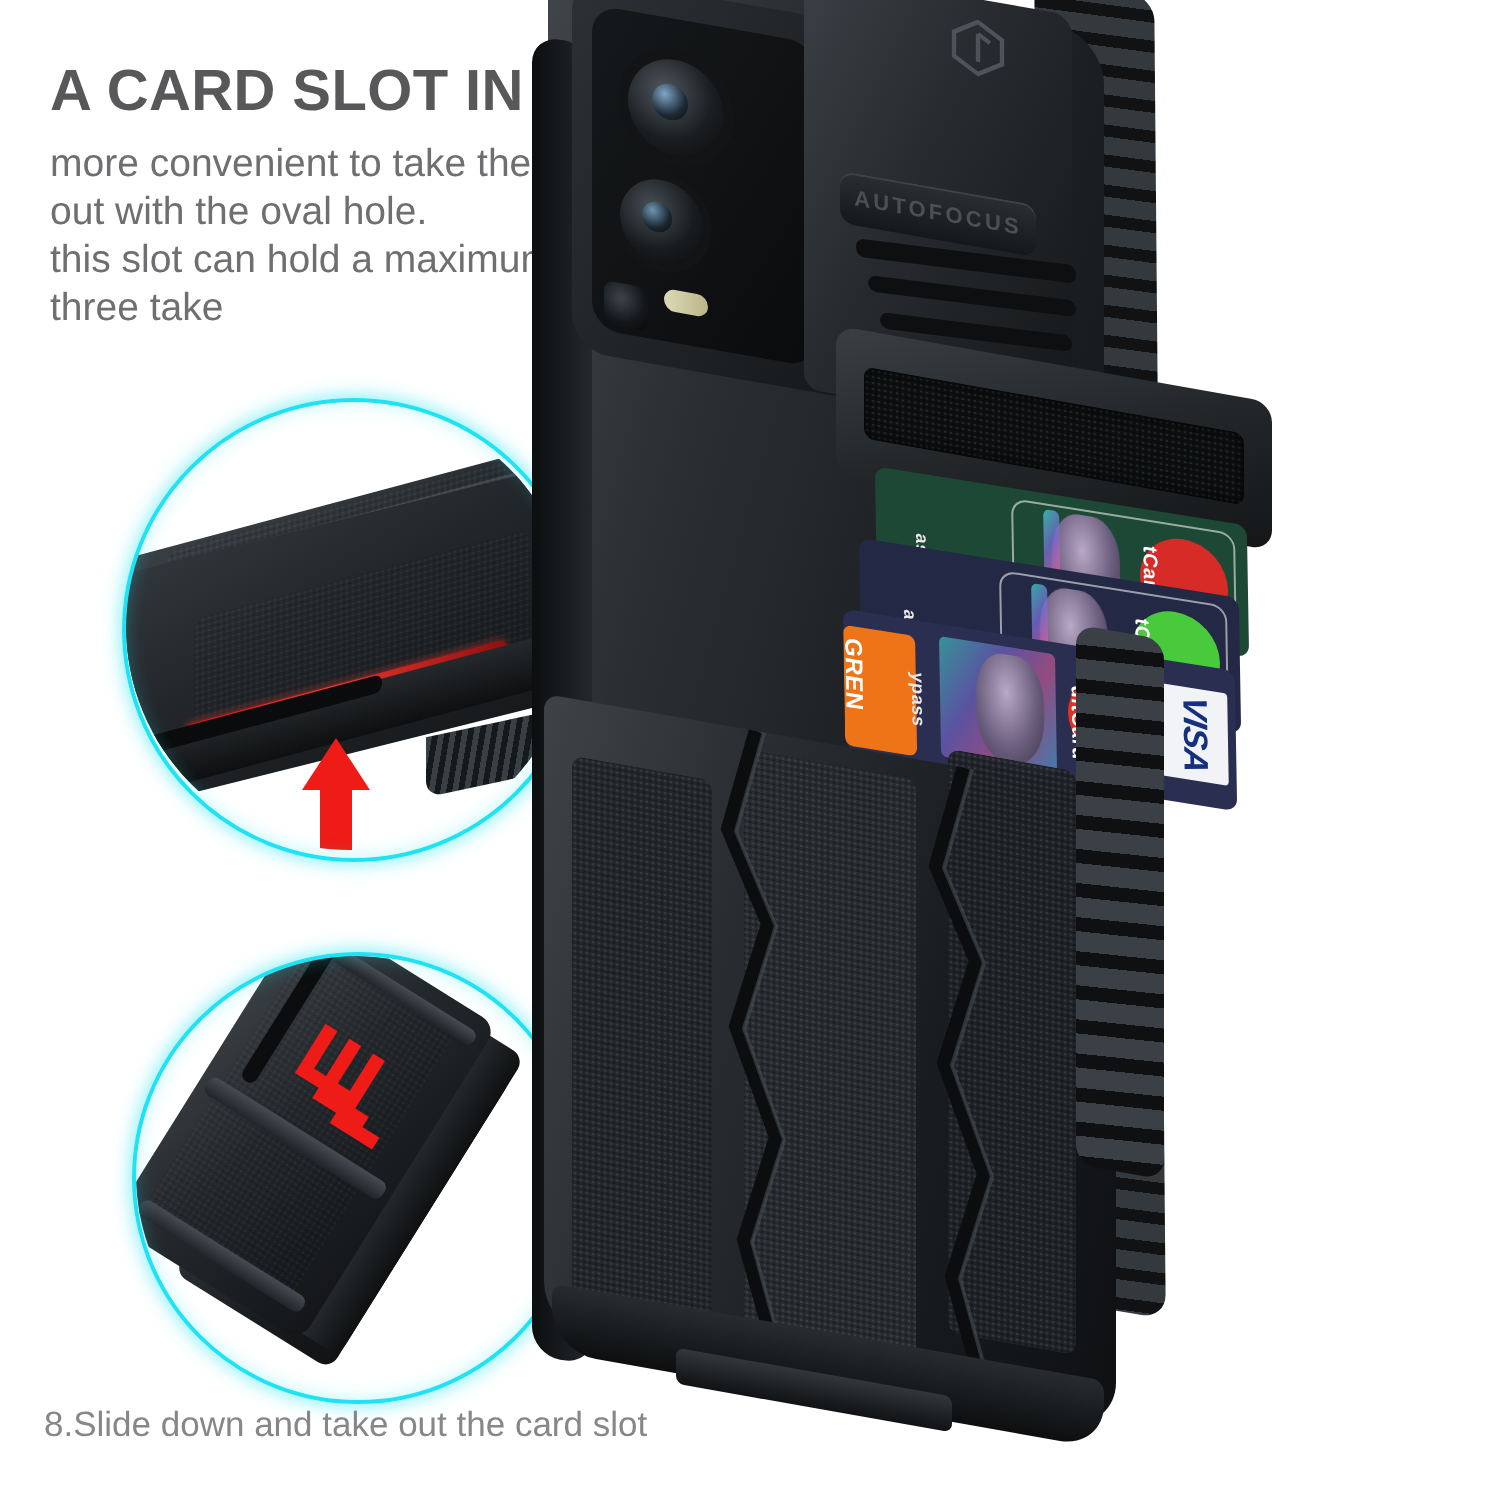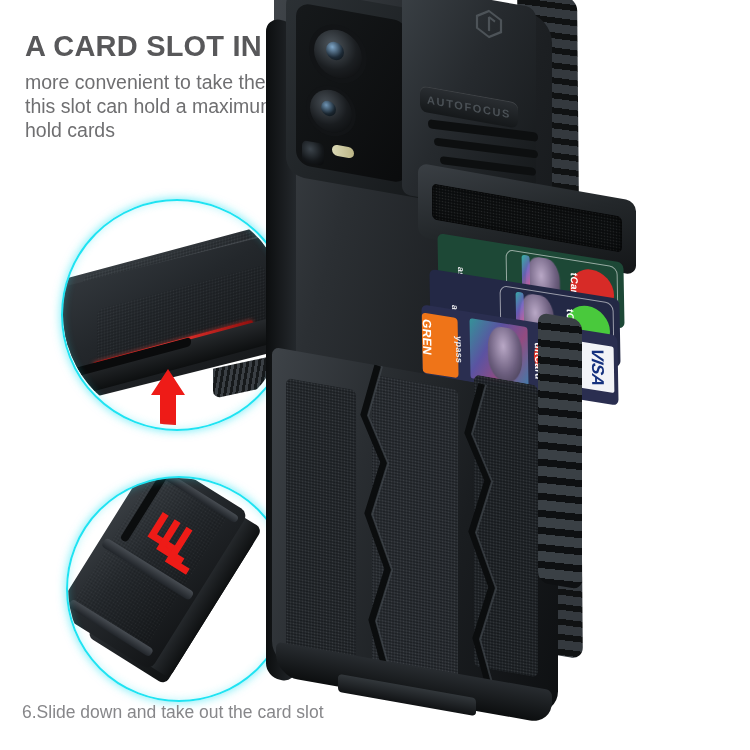--- a/index.html
+++ b/index.html
@@ -149,22 +149,23 @@
 </style>
 </head>
 <body>
 
 <div class="stage">
 
   <div class="headline">A CARD SLOT IN THE BACK</div>
 
   <div class="subcopy">
     <div>more convenient to take the card</div>
+    <div>out with the oval hole.</div>
     <div>this slot can hold a maximum of</div>
-    <div>hold cards</div>
+    <div>three take</div>
   </div>
 
   <div class="inset inset1">
     <div class="i1-top"></div>
     <div class="i1-rib" style="left:8px;top:60px;width:190px;"></div>
     <div class="i1-rib" style="left:2px;top:84px;width:205px;"></div>
     <div class="i1-rib" style="left:-4px;top:108px;width:215px;"></div>
     <div class="tex" style="position:absolute;left:20px;top:52px;width:170px;height:74px;transform:skewY(-15deg);opacity:.55;border-radius:6px;"></div>
     <div class="i1-body"></div>
     <div class="tex" style="position:absolute;left:34px;top:86px;width:168px;height:60px;transform:skewY(-15deg);opacity:.5;border-radius:6px;"></div>
@@ -192,21 +193,21 @@
       <svg class="chev" viewBox="0 0 56 56">
         <g fill="none" stroke="#ee1b17" stroke-width="7" stroke-linecap="square">
           <polyline points="6,4 6,26 28,26"></polyline>
           <polyline points="20,4 20,32 42,32"></polyline>
           <polyline points="34,4 34,38 52,38"></polyline>
         </g>
       </svg>
     </div>
   </div>
   <div class="ring ring2"></div>
-  <div class="caption cap2">6.Slide down and take out the card slot</div>
+  <div class="caption cap2">8.Slide down and take out the card slot</div>
 
   <div class="phone">
 
     <div class="ph-layer" style="left:268px;top:8px;width:60px;height:660px;
              background:repeating-linear-gradient(178deg,#34393e 0 9px,#101213 9px 15px);
              transform:skewY(10deg) rotate(-0.5deg);border-radius:12px;"></div>
 
     <div class="ph-layer" style="left:22px;top:6px;width:278px;height:700px;
              background:linear-gradient(105deg,#41464b 0%,#2b2f33 28%,#1c1f22 60%,#0f1113 100%);
              transform:skewY(10deg);border-radius:26px;"></div>

